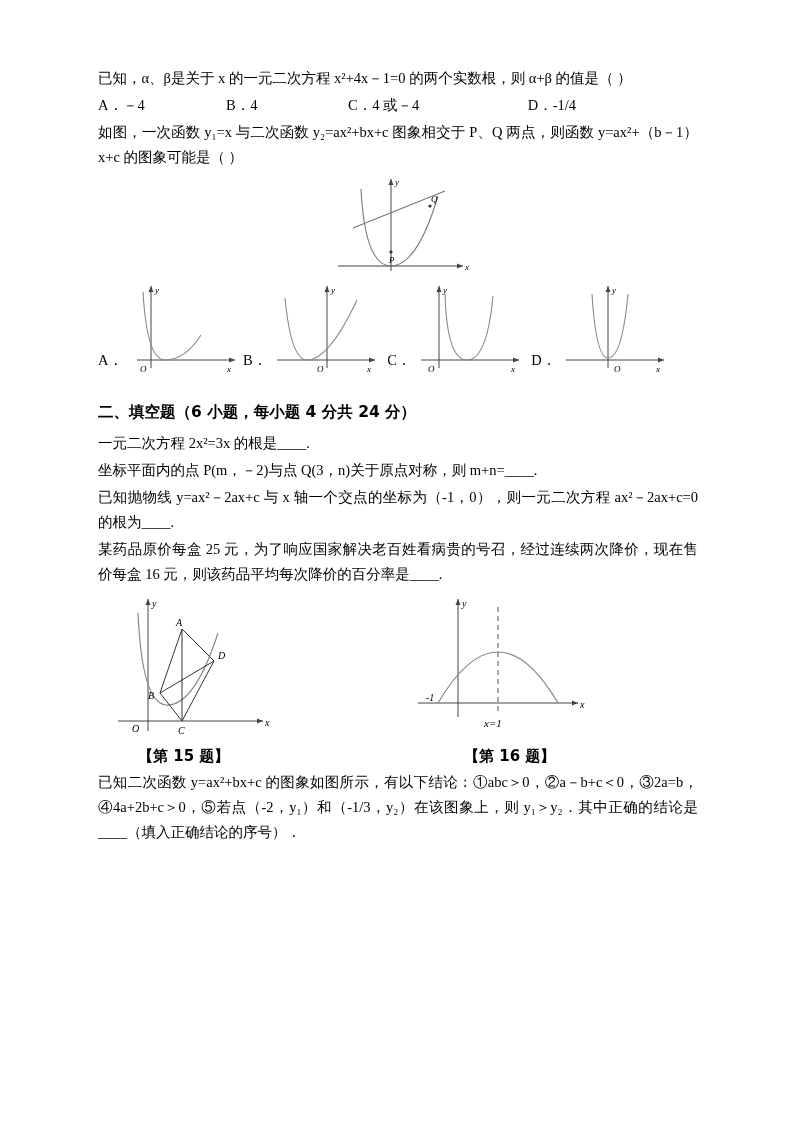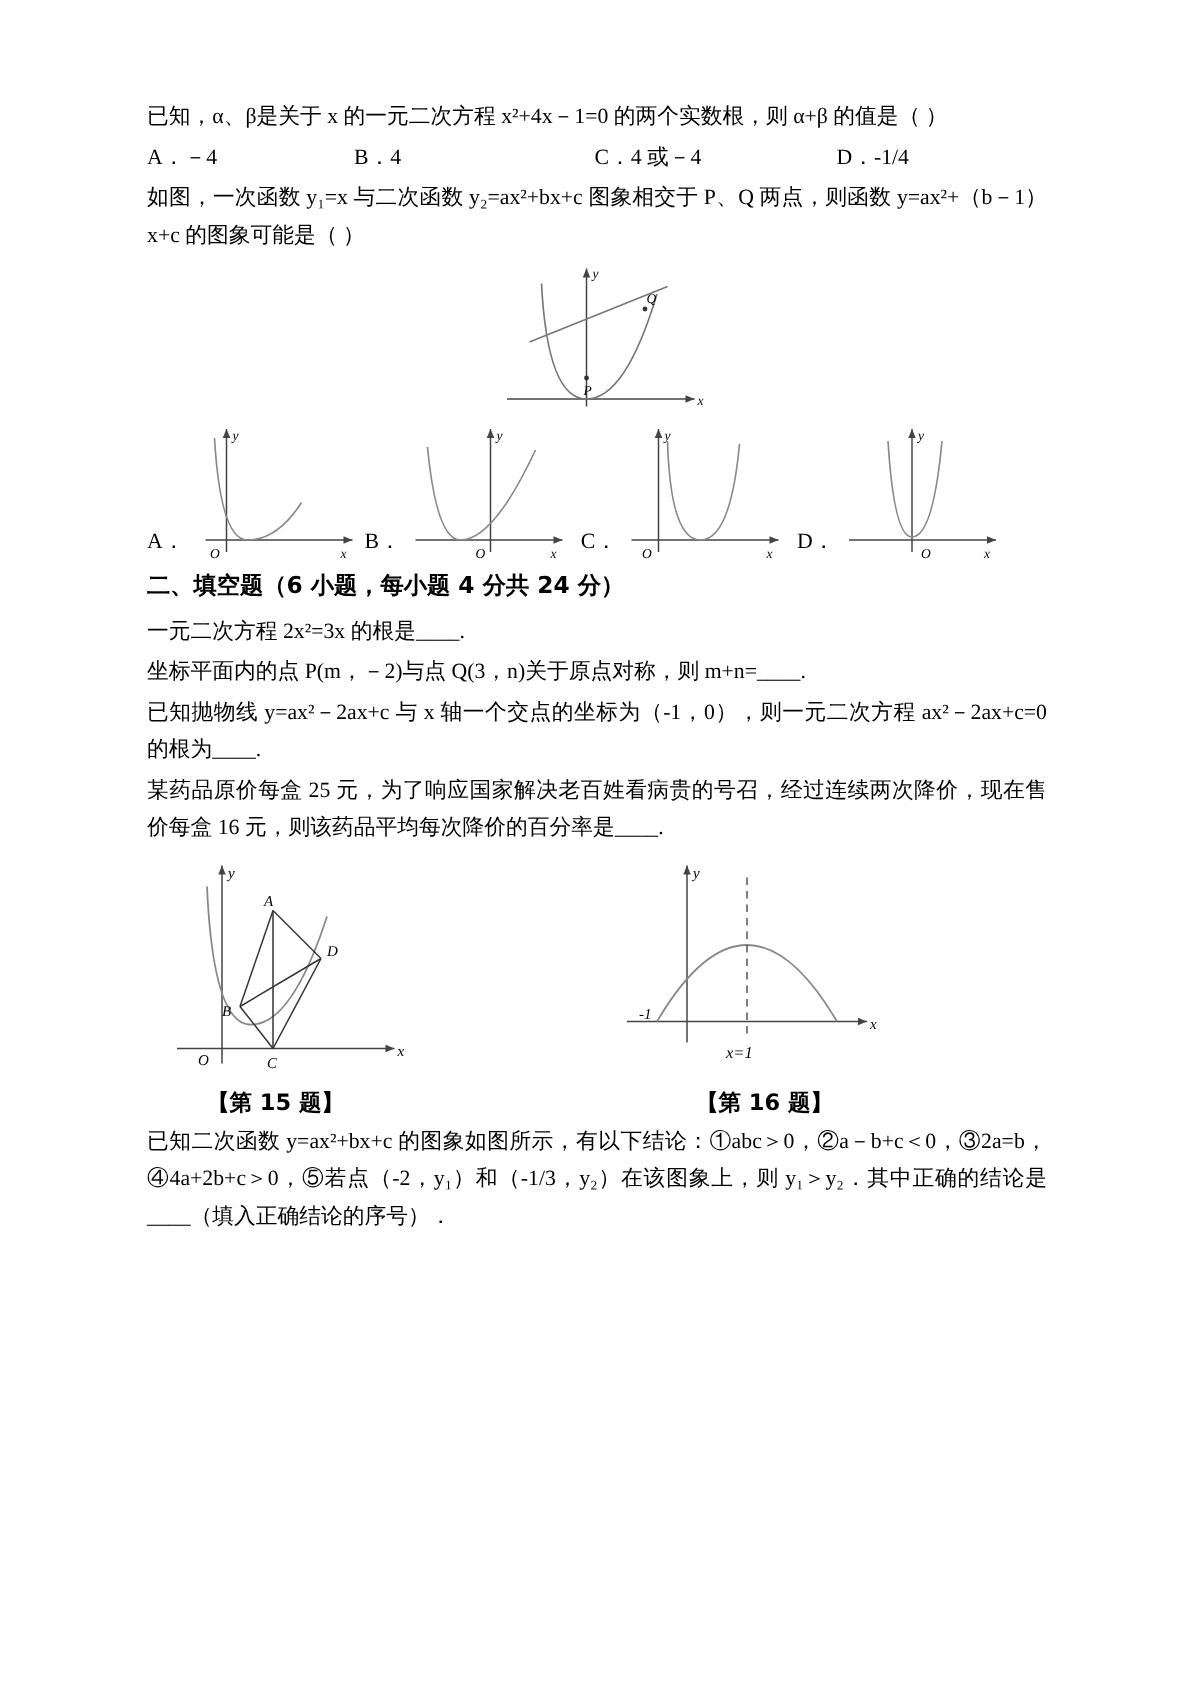--- a/index.html
+++ b/index.html
@@ -32,33 +32,33 @@
     font-size: 14.5px;
     line-height: 1.72;
     margin-bottom: 2px;
     text-align: justify;
   }
   .choices {
     font-size: 14.5px;
     line-height: 1.7;
     display: flex;
     margin-bottom: 2px;
-    gap: 10px;
   }
   .choices span {
     display: inline-block;
   }
   .ch1 { width: 128px; }
   .ch2 { width: 122px; }
-  .ch3 { width: 128px; text-align: center; }
+  .ch3 { width: 128px; }
   .ch4 { width: 100px; text-align: right; }
   .section-title {
     font-family: "DejaVu Sans", "Liberation Sans", sans-serif;
     font-weight: bold;
     font-size: 15.5px;
+    margin-top: 22px;
     margin-bottom: 8px;
   }
   .caption-row {
     display: flex;
     font-size: 15px;
     font-family: "DejaVu Sans", "Liberation Sans", sans-serif;
     font-weight: bold;
   }
   svg text {
     font-family: "Liberation Serif", "DejaVu Serif", serif;

